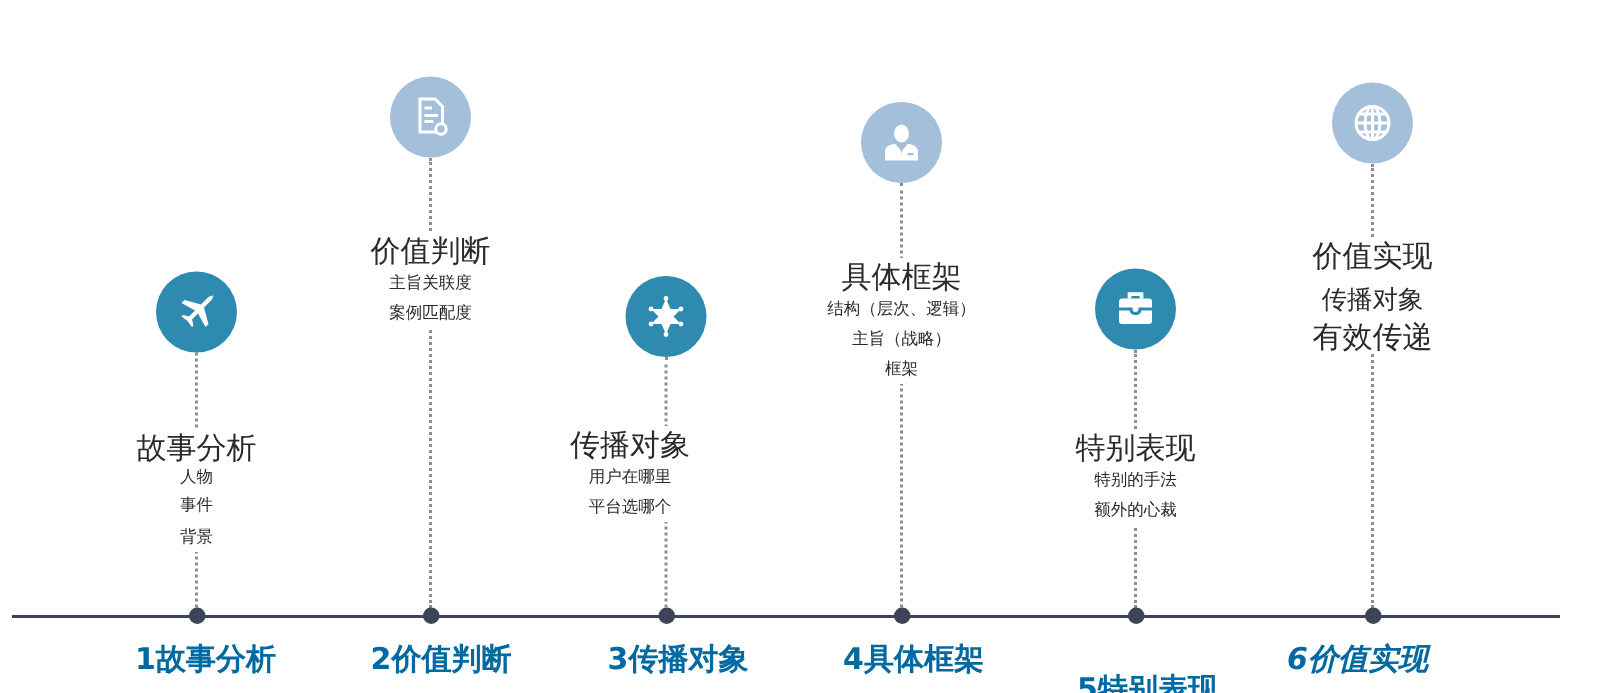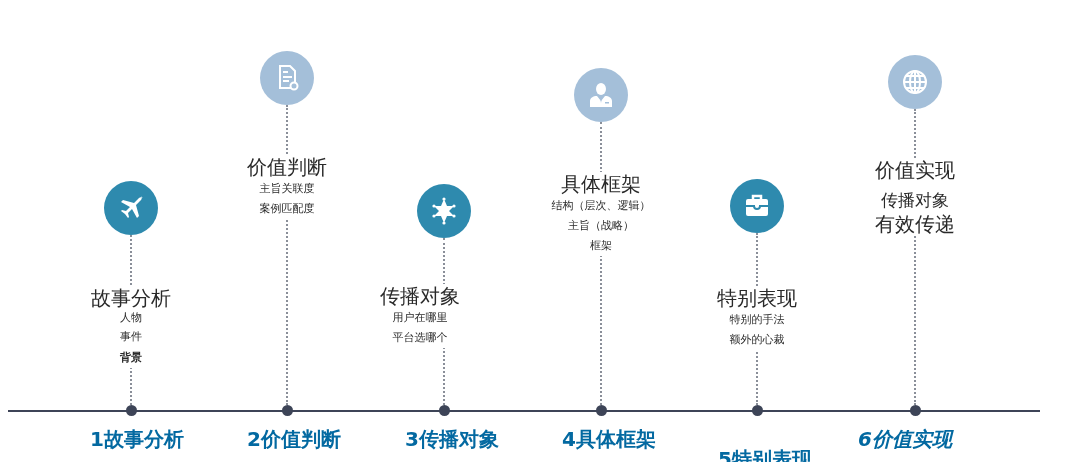--- a/index.html
+++ b/index.html
@@ -26,21 +26,21 @@
 <div class="vline" style="left:131px; top:235px; height:170px;"></div>
 <div class="icon dark" style="left:131px; top:181px;">
   <svg viewBox="0 0 32 32">
       <path fill="#fff" d="M28 6c-1-1-3-1-4 0l-5 5-11-3-2 2 9 5-4 4-4-1-1 1 4 3 3 4 1-1-1-4 4-4 5 9 2-2-3-11 5-5c1-1 1-3 0-4z"></path>
     </svg>
 </div>
 <div class="textblock" style="left:131px; top:286px;">
   <div class="title">故事分析</div>
   <div class="sub" style="line-height:16px;">人物</div>
   <div class="sub" style="line-height:22px;">事件</div>
-  <div class="sub" style="line-height:20px;font-weight:bold;">背景</div>
+  <div class="sub" style="line-height:20px;">背景</div>
 </div>
 <div class="node" style="left:131px;"></div>
 <div class="label" style="left:137px;">1故事分析</div>
 
 <div class="vline" style="left:287px; top:105px; height:300px;"></div>
 <div class="icon light" style="left:287px; top:51px;">
   <svg viewBox="0 0 32 32">
       <path fill="none" stroke="#fff" stroke-width="2" d="M9 4h10l5 5v17H9z"></path>
       <line x1="12" y1="10" x2="17" y2="10" stroke="#fff" stroke-width="2"></line>
       <line x1="12" y1="15" x2="21" y2="15" stroke="#fff" stroke-width="2"></line>

